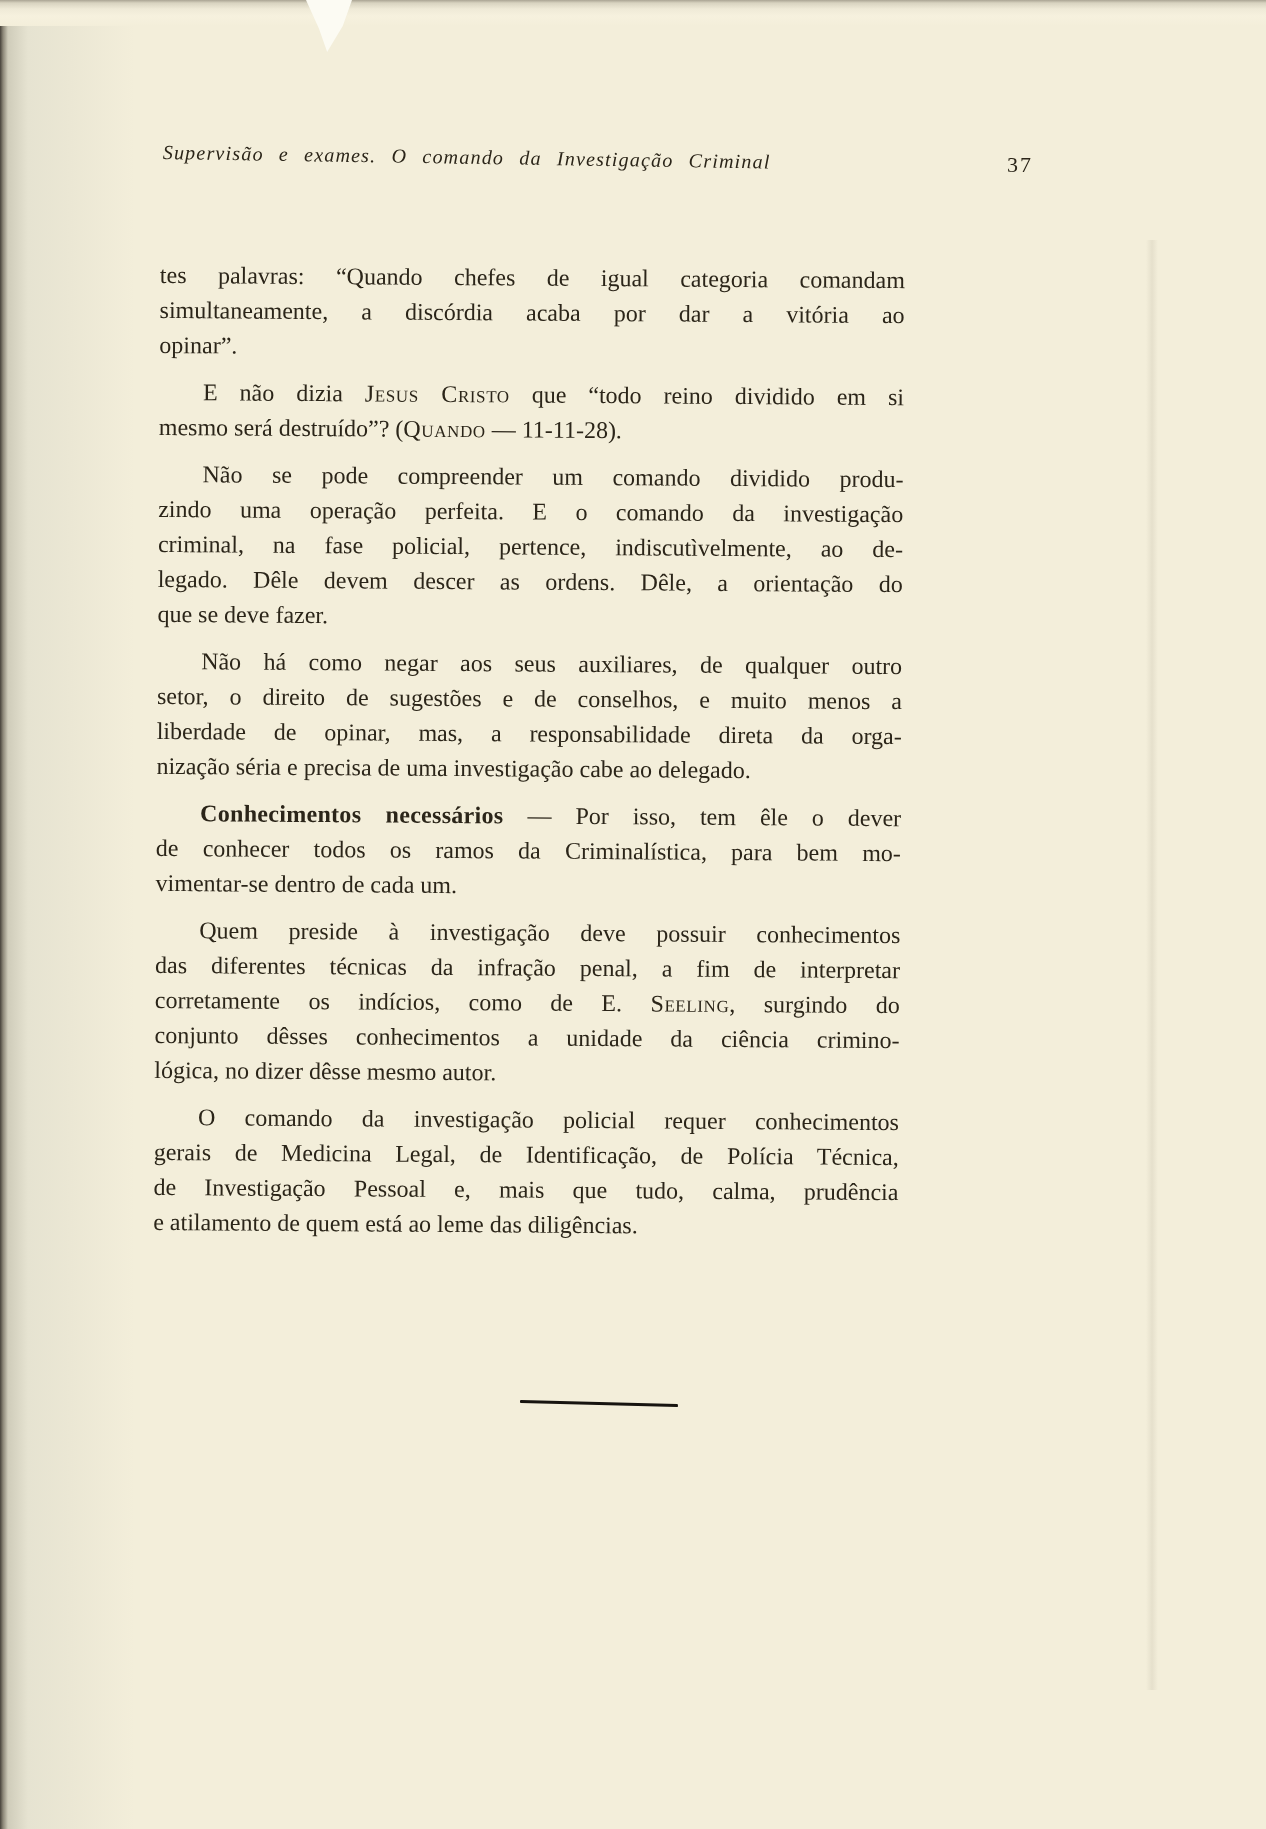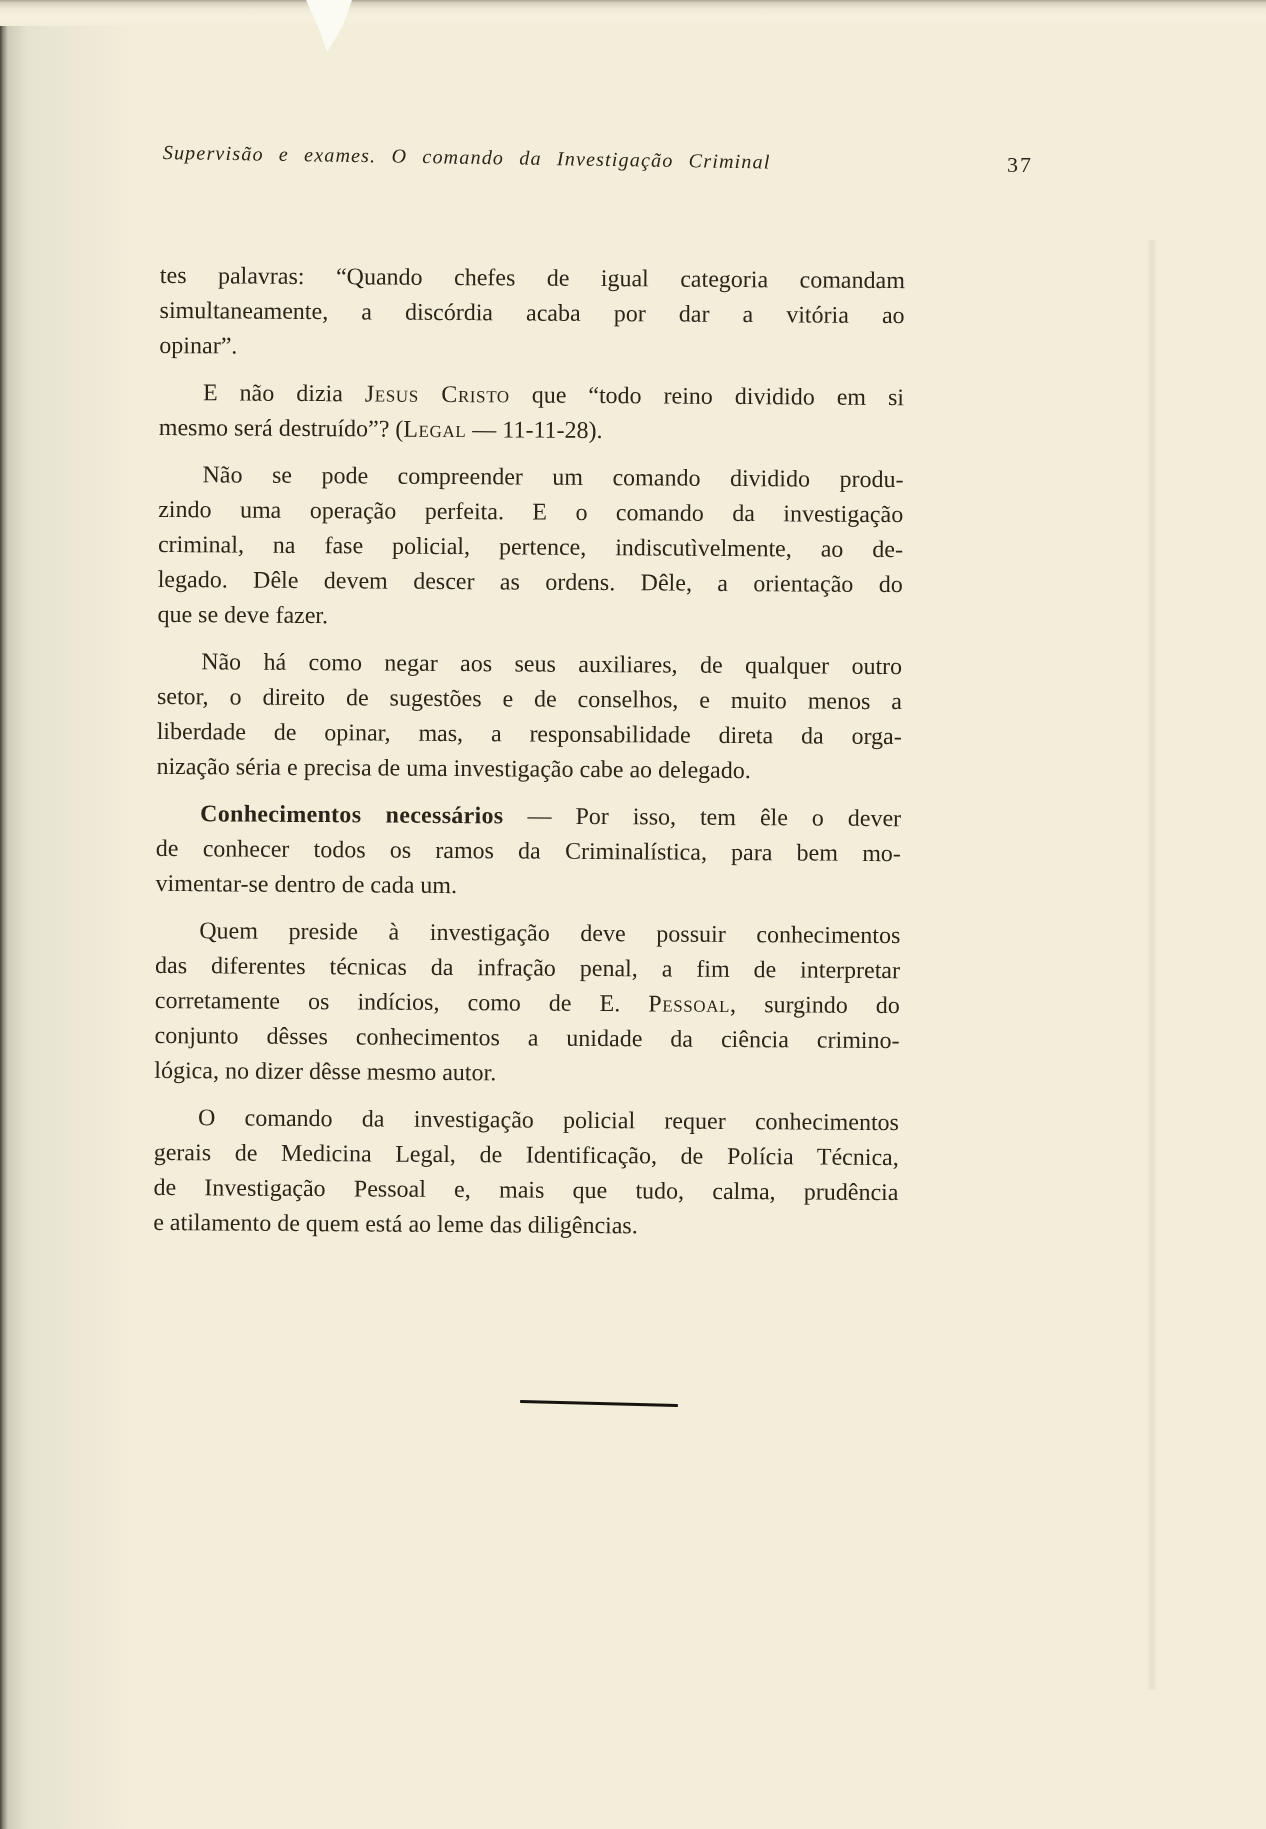--- a/index.html
+++ b/index.html
@@ -87,21 +87,21 @@
   </div>
 
   <div class="body-text">
       <div class="paragraph">
         <div class="line first"><span class="seg-n">tes palavras: “Quando chefes de igual categoria comandam</span></div>
         <div class="line"><span class="seg-n">simultaneamente, a discórdia acaba por dar a vitória ao</span></div>
         <div class="line last"><span class="seg-n">opinar”.</span></div>
       </div>
       <div class="paragraph indent">
         <div class="line first"><span class="seg-n">E não dizia </span><span class="seg-sc">Jesus Cristo</span><span class="seg-n"> que “todo reino dividido em si</span></div>
-        <div class="line last"><span class="seg-n">mesmo será destruído”?  (</span><span class="seg-sc">Legal</span><span class="seg-n"> — 11-11-28).</span></div>
+        <div class="line last"><span class="seg-n">mesmo será destruído”?  (</span><span class="seg-sc">Quando</span><span class="seg-n"> — 11-11-28).</span></div>
       </div>
       <div class="paragraph indent">
         <div class="line first"><span class="seg-n">Não se pode compreender um comando dividido produ-</span></div>
         <div class="line"><span class="seg-n">zindo uma operação perfeita.  E o comando da investigação</span></div>
         <div class="line"><span class="seg-n">criminal, na fase policial, pertence, indiscutìvelmente, ao de-</span></div>
         <div class="line"><span class="seg-n">legado.  Dêle devem descer as ordens.  Dêle, a orientação do</span></div>
         <div class="line last"><span class="seg-n">que se deve fazer.</span></div>
       </div>
       <div class="paragraph indent">
         <div class="line first"><span class="seg-n">Não há como negar aos seus auxiliares, de qualquer outro</span></div>
@@ -110,21 +110,21 @@
         <div class="line last"><span class="seg-n">nização séria e precisa de uma investigação cabe ao delegado.</span></div>
       </div>
       <div class="paragraph indent">
         <div class="line first"><span class="seg-b">Conhecimentos necessários</span><span class="seg-n"> — Por isso, tem êle o dever</span></div>
         <div class="line"><span class="seg-n">de conhecer todos os ramos da Criminalística, para bem mo-</span></div>
         <div class="line last"><span class="seg-n">vimentar-se dentro de cada um.</span></div>
       </div>
       <div class="paragraph indent">
         <div class="line first"><span class="seg-n">Quem preside à investigação deve possuir conhecimentos</span></div>
         <div class="line"><span class="seg-n">das diferentes técnicas da infração penal, a fim de interpretar</span></div>
-        <div class="line"><span class="seg-n">corretamente os indícios, como de E. </span><span class="seg-sc">Pessoal</span><span class="seg-n">, surgindo do</span></div>
+        <div class="line"><span class="seg-n">corretamente os indícios, como de E. </span><span class="seg-sc">Seeling</span><span class="seg-n">, surgindo do</span></div>
         <div class="line"><span class="seg-n">conjunto dêsses conhecimentos a unidade da ciência crimino-</span></div>
         <div class="line last"><span class="seg-n">lógica, no dizer dêsse mesmo autor.</span></div>
       </div>
       <div class="paragraph indent">
         <div class="line first"><span class="seg-n">O comando da investigação policial requer conhecimentos</span></div>
         <div class="line"><span class="seg-n">gerais de Medicina Legal, de Identificação, de Polícia Técnica,</span></div>
         <div class="line"><span class="seg-n">de Investigação Pessoal e, mais que tudo, calma, prudência</span></div>
         <div class="line last"><span class="seg-n">e atilamento de quem está ao leme das diligências.</span></div>
       </div>
     </div>

